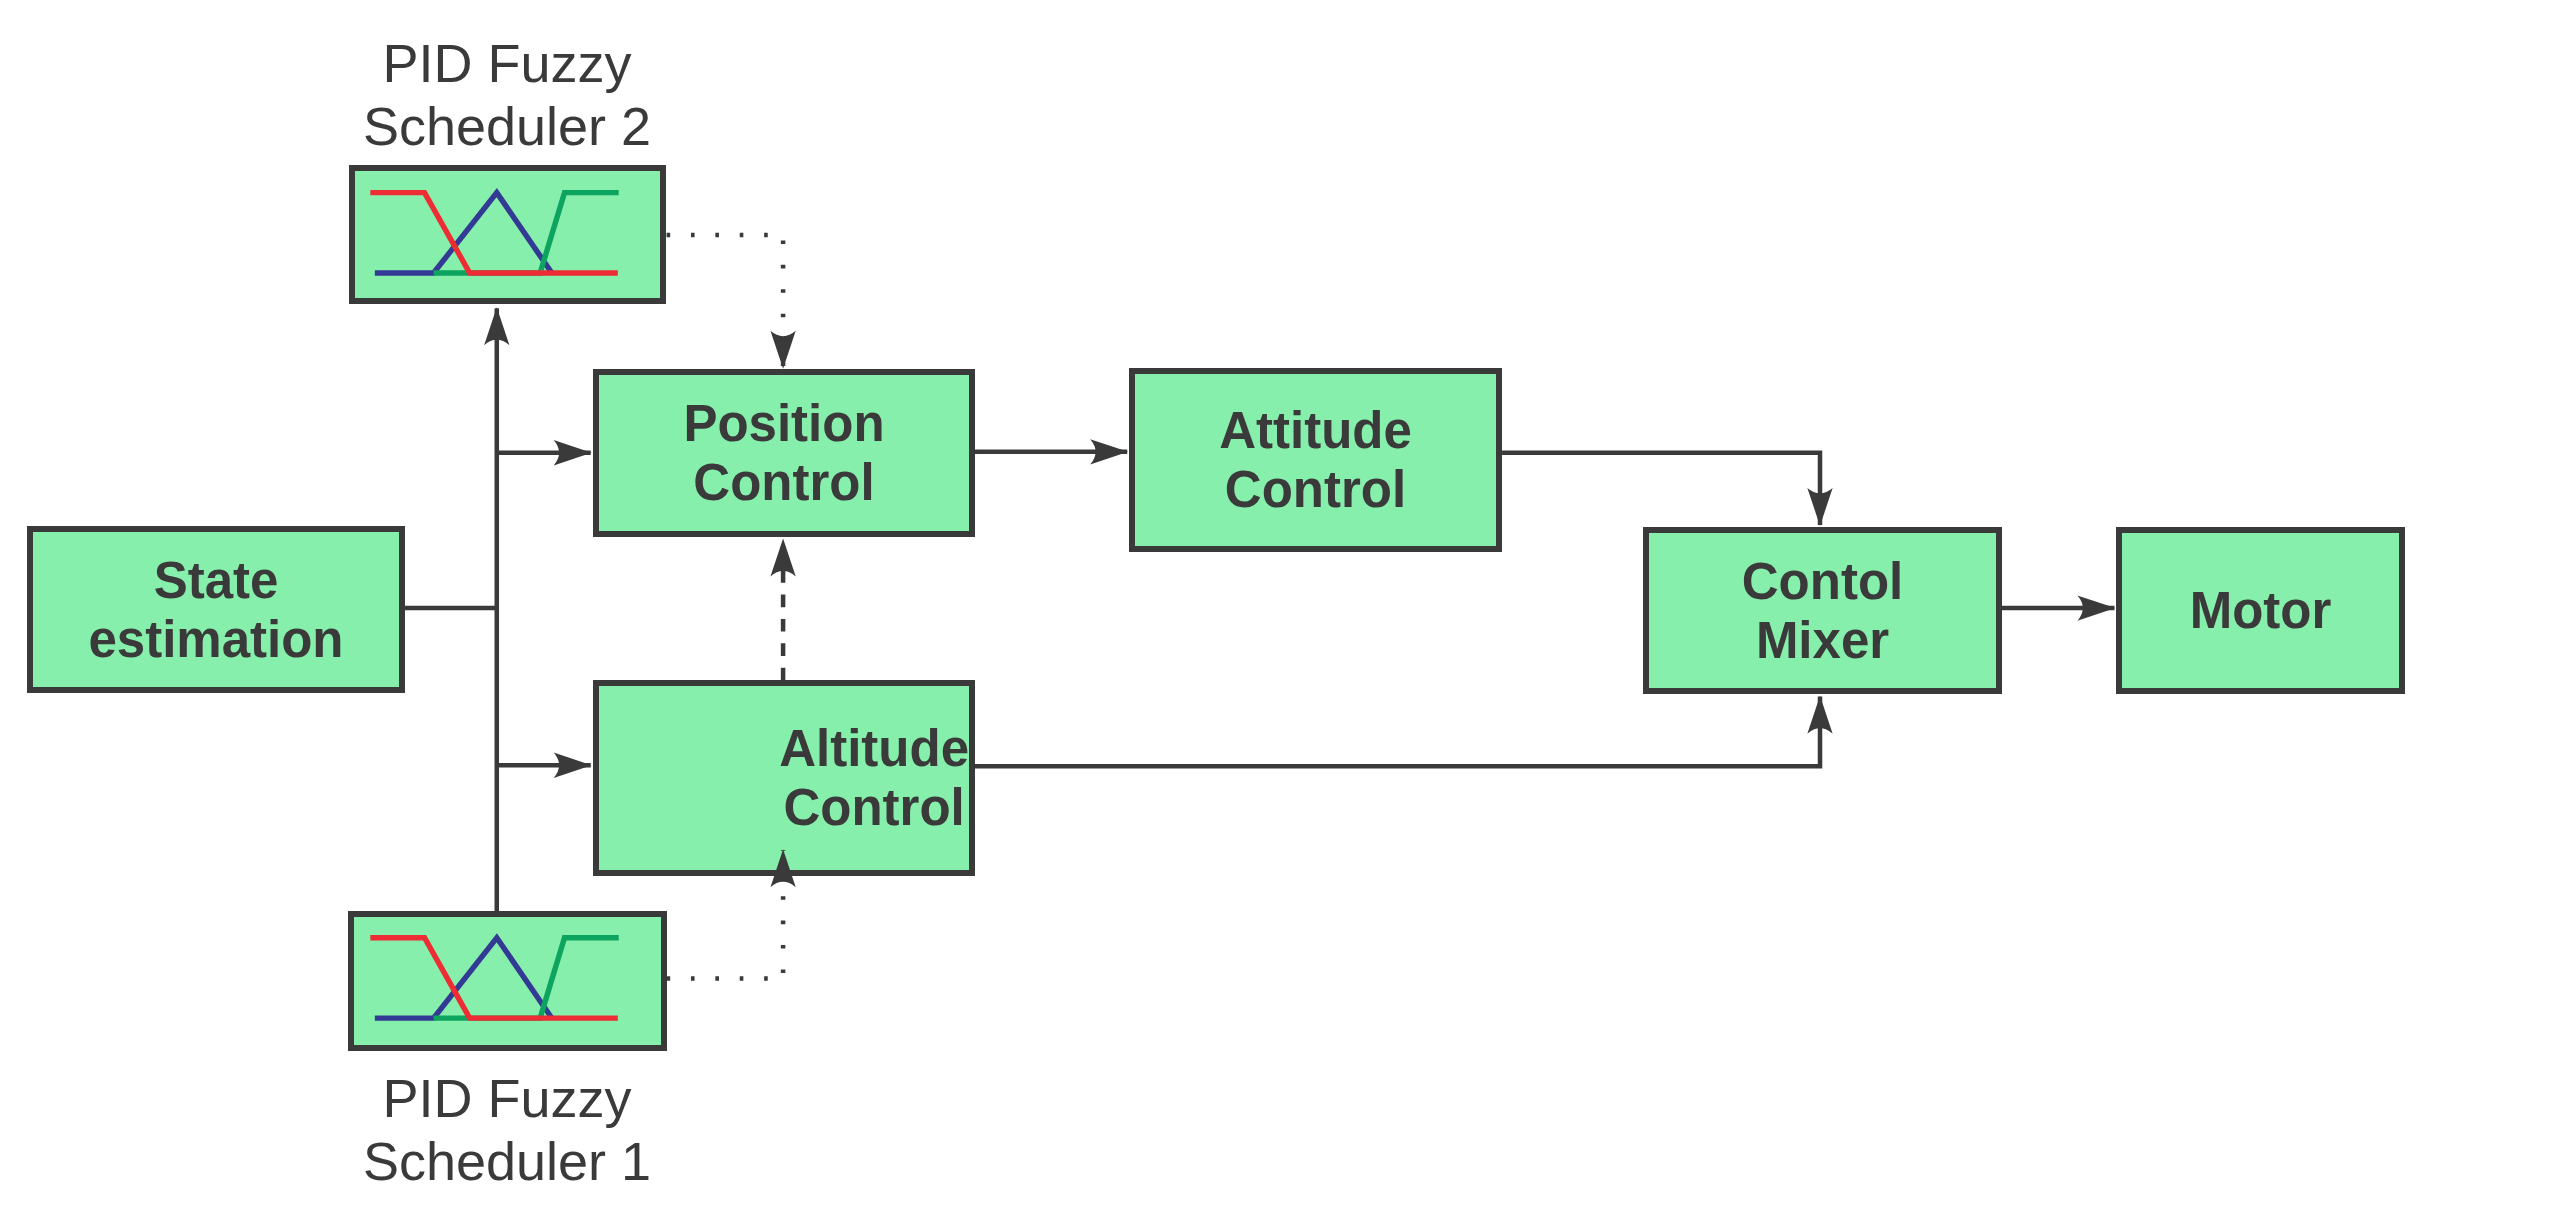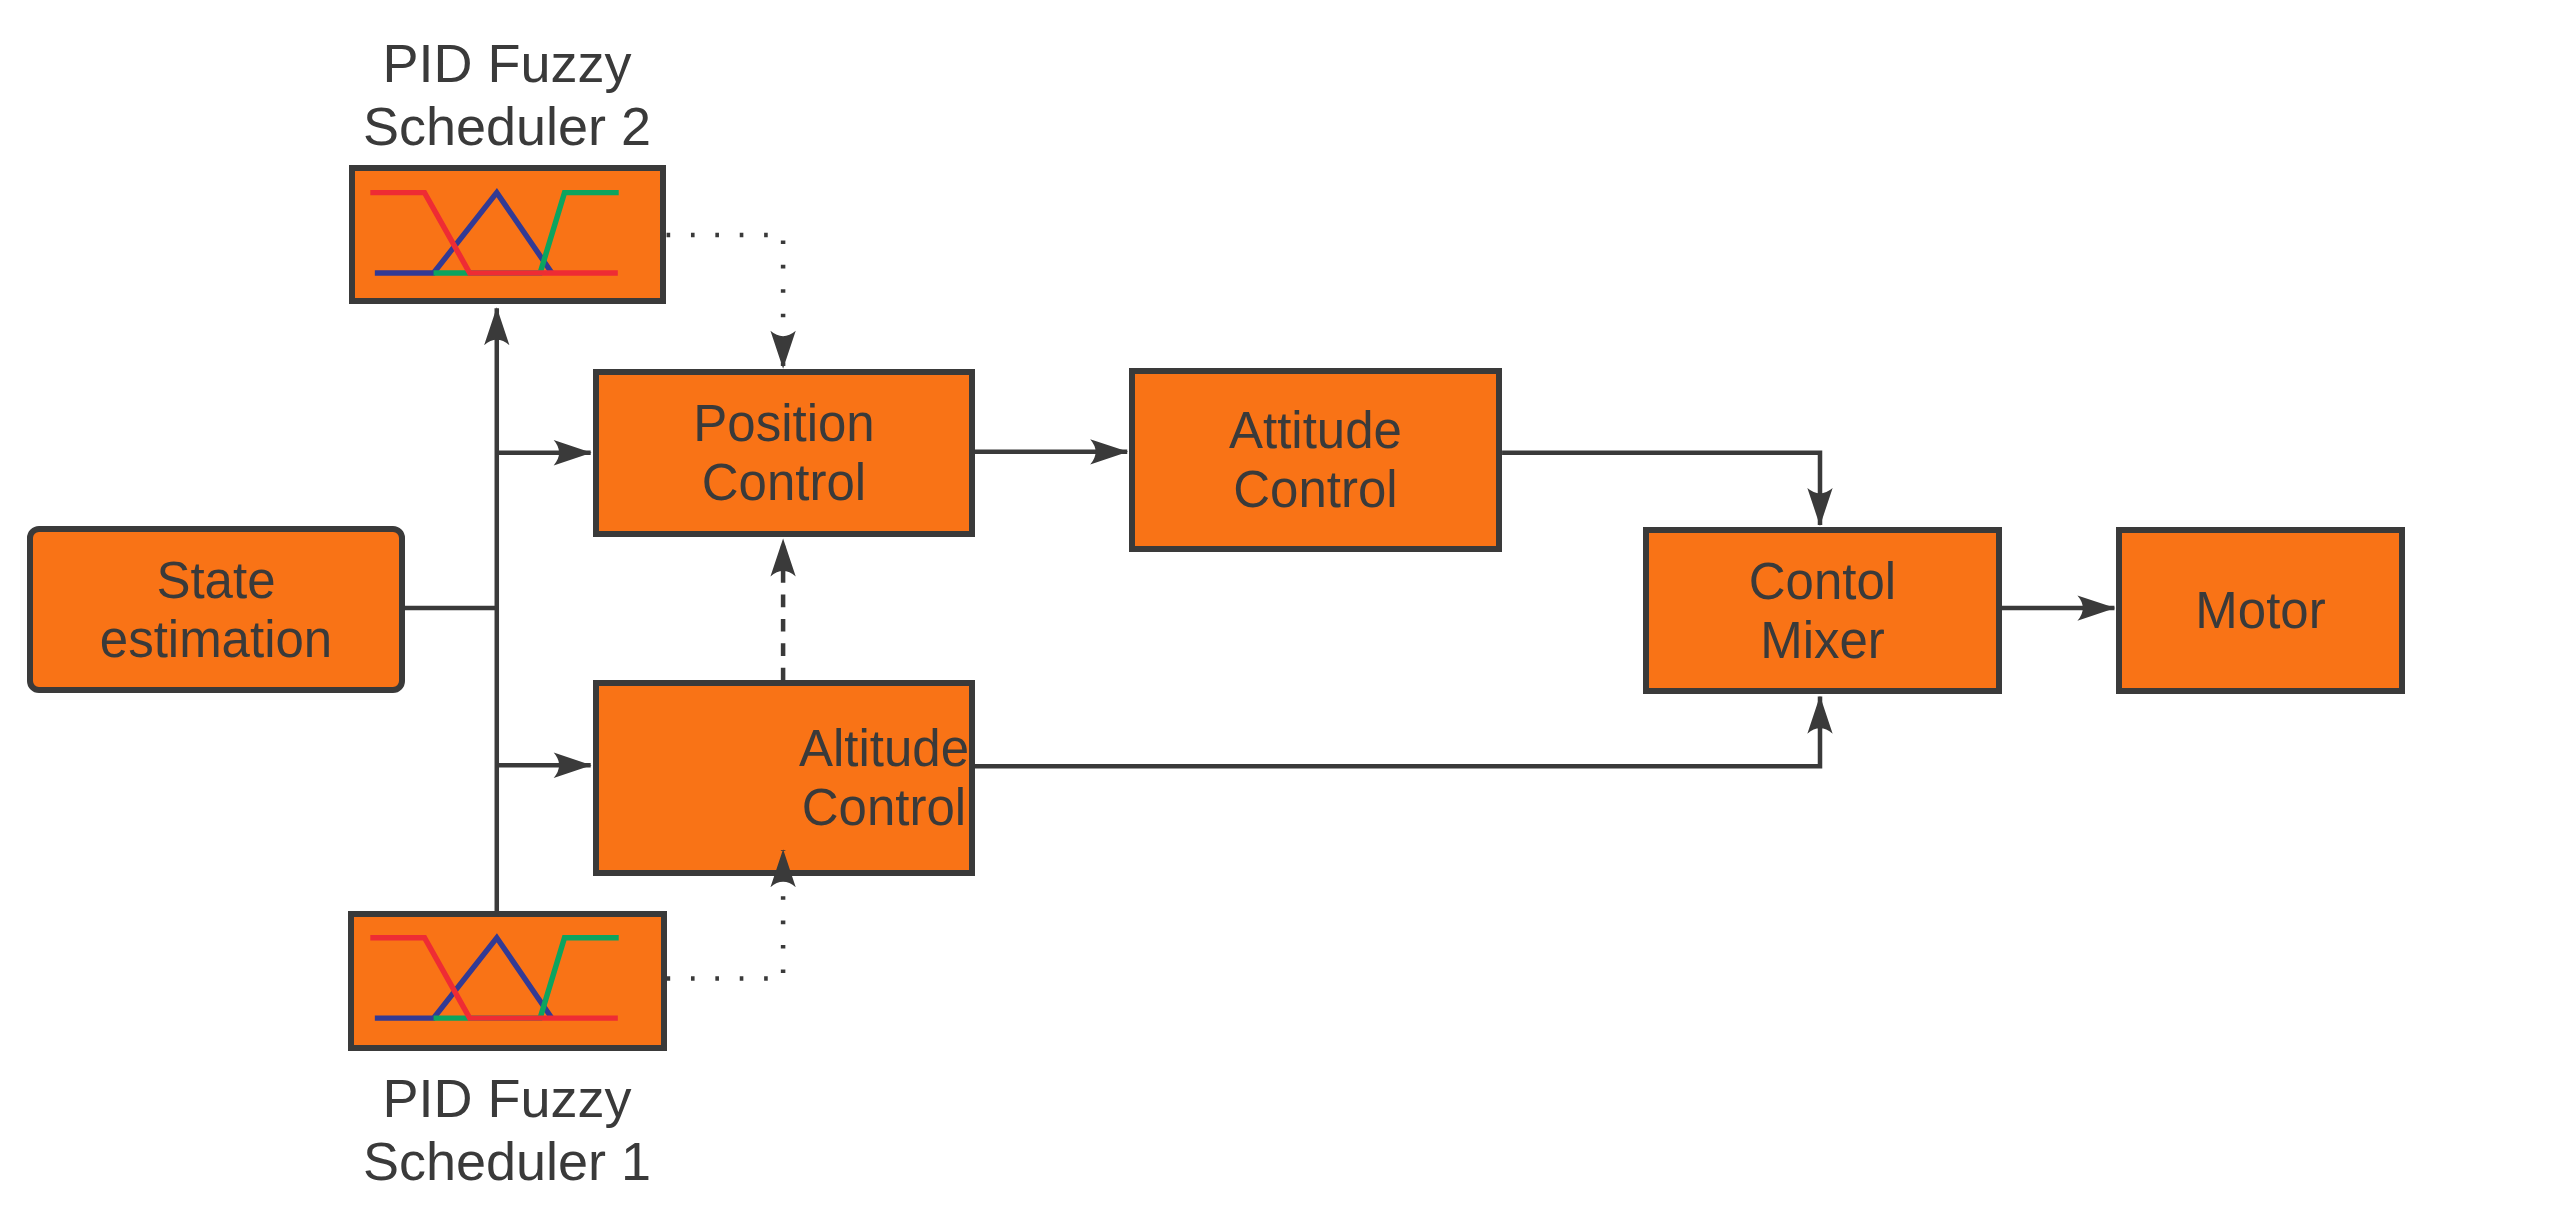--- a/index.html
+++ b/index.html
@@ -10,47 +10,48 @@
     overflow: hidden;
   }
   #canvas {
     position: relative;
     width: 2576px; height: 1218px;
     background: #ffffff;
   }
   .box {
     position: absolute;
     border: 6.3px solid #3a3a3a;
-    background: #f97316;
+    background: #86efac;
     box-sizing: border-box;
     display: flex;
     align-items: center;
     justify-content: center;
     z-index: 1;
+    font-weight: bold;
   }
   .lbl {
     white-space: pre-line;
     text-align: center;
     color: #3a3a3a;
     font-size: 51px;
     line-height: 59px;
     letter-spacing: 0px;
   }
   .fig-title {
     position: absolute;
     white-space: pre-line;
     text-align: center;
     color: #3a3a3a;
     font-size: 54px;
     line-height: 63px;
     z-index: 1;
     margin-top: 8px;
   }
   
-  .b-state    { left: 27px;   top: 526px;  width: 378px; height: 167px; border-radius: 12px; }
+  .b-state    { left: 27px;   top: 526px;  width: 378px; height: 167px; }
   .b-sch2     { left: 349px;  top: 165px;  width: 317px; height: 139px; }
   .b-position { left: 593px;  top: 369px;  width: 382px; height: 168px; }
   .b-attitude { left: 1129px; top: 368px;  width: 373px; height: 184px; }
   .b-altitude { left: 593px;  top: 680px;  width: 382px; height: 196px; justify-content: flex-end; }
   .b-mixer    { left: 1643px; top: 527px;  width: 359px; height: 167px; }
   .b-motor    { left: 2116px; top: 527px;  width: 289px; height: 167px; }
   .b-sch1     { left: 348px;  top: 911px; width: 319px; height: 140px; }
   .t-sch2     { left: 236px;  top: 23.5px;   width: 542px; }
   .t-sch1     { left: 236px;  top: 1059px; width: 542px; }
   svg.overlay {

